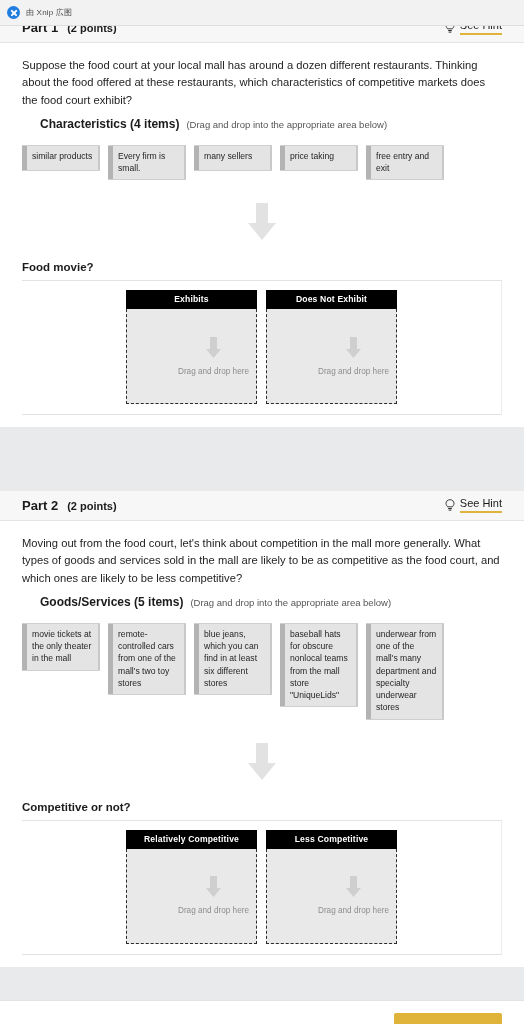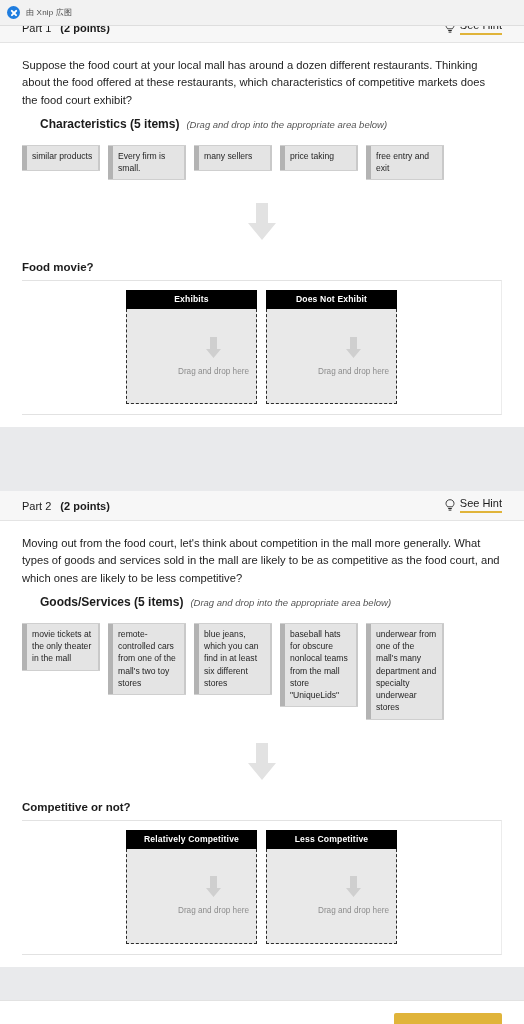--- a/index.html
+++ b/index.html
@@ -65,22 +65,22 @@
   }
   .part-header {
     height: 30px;
     background: #f7f7f7;
     border-bottom: 1px solid #e4e4e4;
     display: flex;
     align-items: center;
     padding: 0 22px;
   }
   .part-title {
-    font-size: 11px;
-    font-weight: normal;
+    font-size: 13px;
+    font-weight: bold;
     color: #1b1b1b;
     white-space: nowrap;
   }
   .part-points {
     font-size: 11px;
     font-weight: bold;
     color: #1b1b1b;
     margin-left: 9px;
     white-space: nowrap;
     text-align: right;
@@ -116,21 +116,20 @@
     flex-wrap: wrap;
     gap: 7px;
   }
   .items-label {
     font-size: 12px;
     font-weight: bold;
     color: #1b1b1b;
   }
   .items-hint {
     font-size: 9.5px;
-    font-style: italic;
     color: #555555;
   }
 
   
   .chips {
     display: flex;
     gap: 8px;
     padding: 1px 22px;
     margin-top: 13px;
     align-items: flex-start;
@@ -276,21 +275,21 @@
             <rect x="3.6" y="10.6" width="2.8" height="1" fill="#2a2a2a"></rect>
           </svg>
         </span>
         <span class="hint-link">See Hint</span>
       </span>
     </div>
 
     <div class="body-pad">
       <div class="prompt">Suppose the food court at your local mall has around a dozen different restaurants. Thinking about the food offered at these restaurants, which characteristics of competitive markets does the food court exhibit?</div>
       <div class="items-label-row">
-        <span class="items-label">Characteristics (5 items)</span>
+        <span class="items-label">Characteristics (4 items)</span>
         <span class="items-hint">(Drag and drop into the appropriate area below)</span>
       </div>
     </div>
 
     <div class="chips">
       <div class="chip">similar products</div>
       <div class="chip">Every firm is small.</div>
       <div class="chip">many sellers</div>
       <div class="chip">price taking</div>
       <div class="chip">free entry and exit</div>

